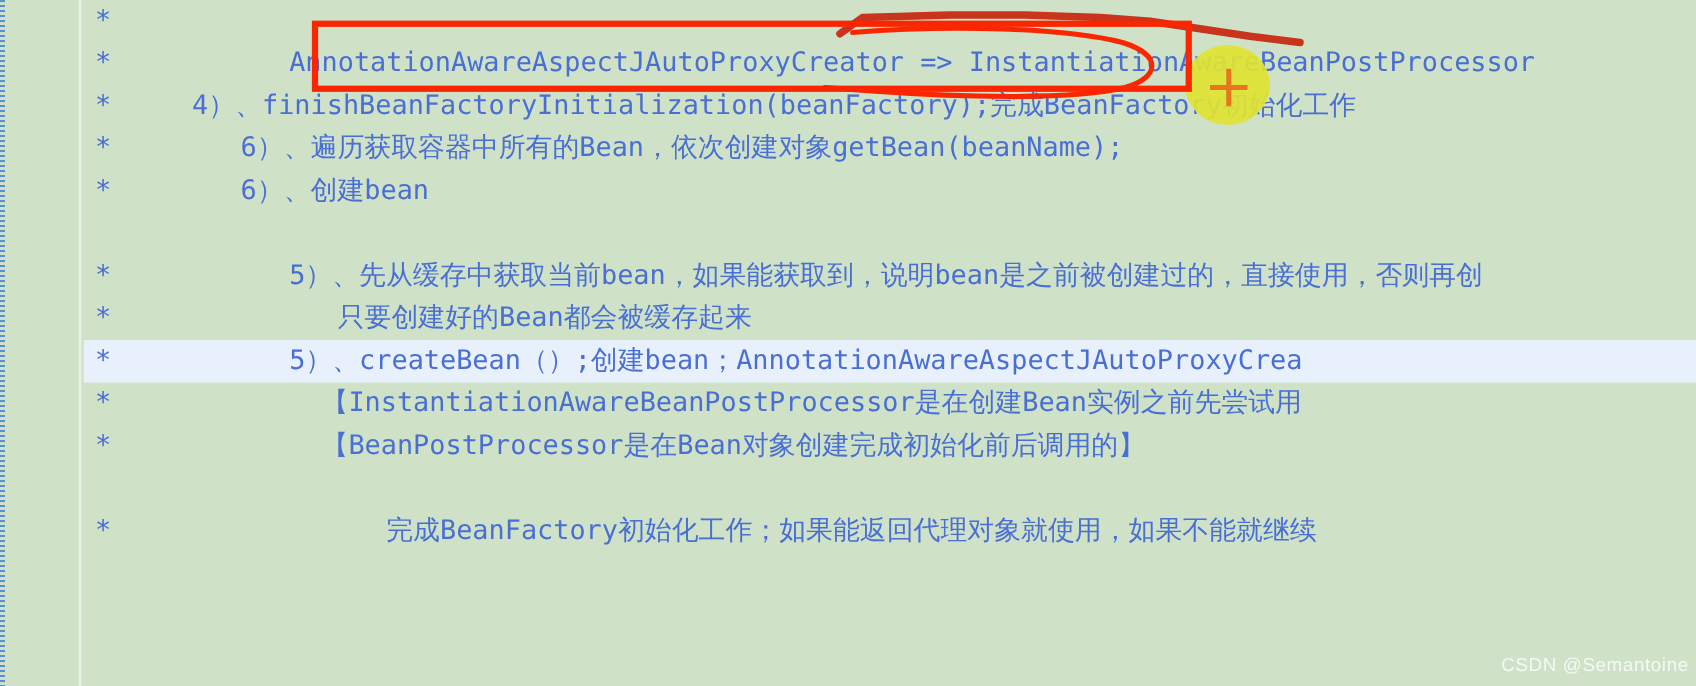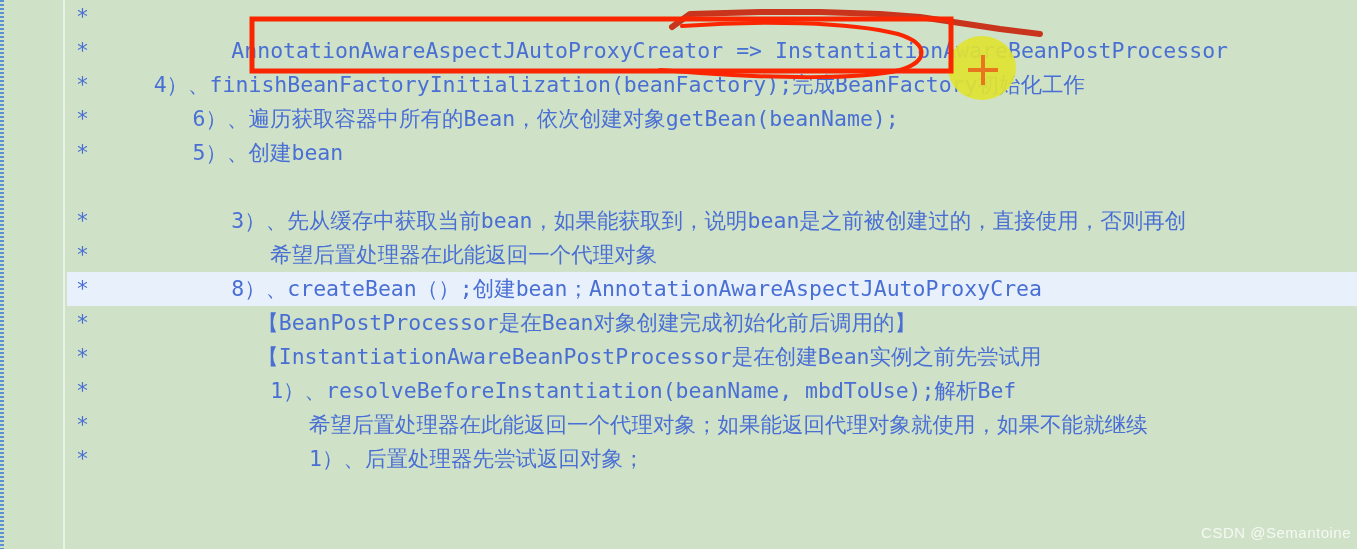--- a/index.html
+++ b/index.html
@@ -119,30 +119,29 @@
 
   <div class="left-rail"></div>
 
   <div class="editor">
     <div class="gutter"></div>
     <div class="rows" id="rows">
         <div class="row"><div class="lineno">82</div><div class="code">*</div></div>
         <div class="row"><div class="lineno">83</div><div class="code">*           AnnotationAwareAspectJAutoProxyCreator =&gt; InstantiationAwareBeanPostProcessor</div></div>
         <div class="row"><div class="lineno">84</div><div class="code">*     4）、finishBeanFactoryInitialization(beanFactory);完成BeanFactory初始化工作</div></div>
         <div class="row"><div class="lineno">85</div><div class="code">*        6）、遍历获取容器中所有的Bean，依次创建对象getBean(beanName);</div></div>
-        <div class="row"><div class="lineno">87</div><div class="code">*        5）、创建bean</div></div>
+        <div class="row"><div class="lineno">87</div><div class="code">*        6）、创建bean</div></div>
         <div class="row"><div class="lineno">88</div></div>
-        <div class="row"><div class="lineno">89</div><div class="code">*           3）、先从缓存中获取当前bean，如果能获取到，说明bean是之前被创建过的，直接使用，否则再创</div></div>
-        <div class="row"><div class="lineno">90</div><div class="code">*              希望后置处理器在此能返回一个代理对象</div></div>
-        <div class="row current"><div class="code-bg"></div><div class="lineno">91</div><div class="code">*           8）、createBean（）;创建bean；AnnotationAwareAspectJAutoProxyCrea</div></div>
+        <div class="row"><div class="lineno">89</div><div class="code">*           5）、先从缓存中获取当前bean，如果能获取到，说明bean是之前被创建过的，直接使用，否则再创</div></div>
+        <div class="row"><div class="lineno">90</div><div class="code">*              只要创建好的Bean都会被缓存起来</div></div>
+        <div class="row current"><div class="code-bg"></div><div class="lineno">91</div><div class="code">*           5）、createBean（）;创建bean；AnnotationAwareAspectJAutoProxyCrea</div></div>
+        <div class="row"><div class="lineno">93</div><div class="code">*             【InstantiationAwareBeanPostProcessor是在创建Bean实例之前先尝试用</div></div>
         <div class="row"><div class="lineno">92</div><div class="code">*             【BeanPostProcessor是在Bean对象创建完成初始化前后调用的】</div></div>
-        <div class="row"><div class="lineno">93</div><div class="code">*             【InstantiationAwareBeanPostProcessor是在创建Bean实例之前先尝试用</div></div>
-        <div class="row"><div class="lineno">94</div><div class="code">*              1）、resolveBeforeInstantiation(beanName, mbdToUse);解析Bef</div></div>
-        <div class="row"><div class="lineno">95</div><div class="code">*                 希望后置处理器在此能返回一个代理对象；如果能返回代理对象就使用，如果不能就继续</div></div>
-        <div class="row"><div class="lineno">96</div><div class="code">*                 1）、后置处理器先尝试返回对象；</div></div>
+        <div class="row"><div class="lineno">94</div></div>
+        <div class="row"><div class="lineno">95</div><div class="code">*                 完成BeanFactory初始化工作；如果能返回代理对象就使用，如果不能就继续</div></div>
       </div>
   </div>
 
   <svg class="overlay" viewBox="0 0 1357 549" width="1357" height="549">
 
     <ellipse cx="982" cy="68" rx="34" ry="32" fill="#e0e332" opacity="0.92"></ellipse>
 
     <path d="M 672 27 L 690 14 L 760 12 L 820 12 L 880 14 L 920 17 L 960 23 L 1000 29 L 1040 34" stroke="#c8341c" stroke-width="6" fill="none" stroke-linecap="round" stroke-linejoin="round"></path>
 
     <rect x="252" y="19" width="699" height="52" fill="none" stroke="#fa2600" stroke-width="5"></rect>

